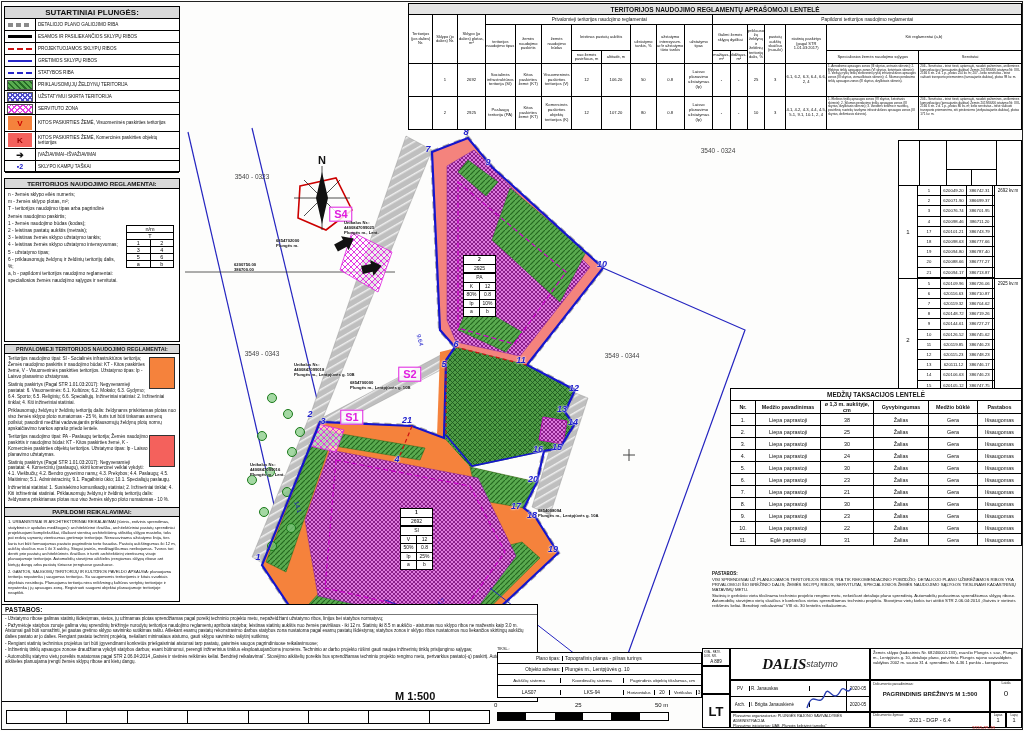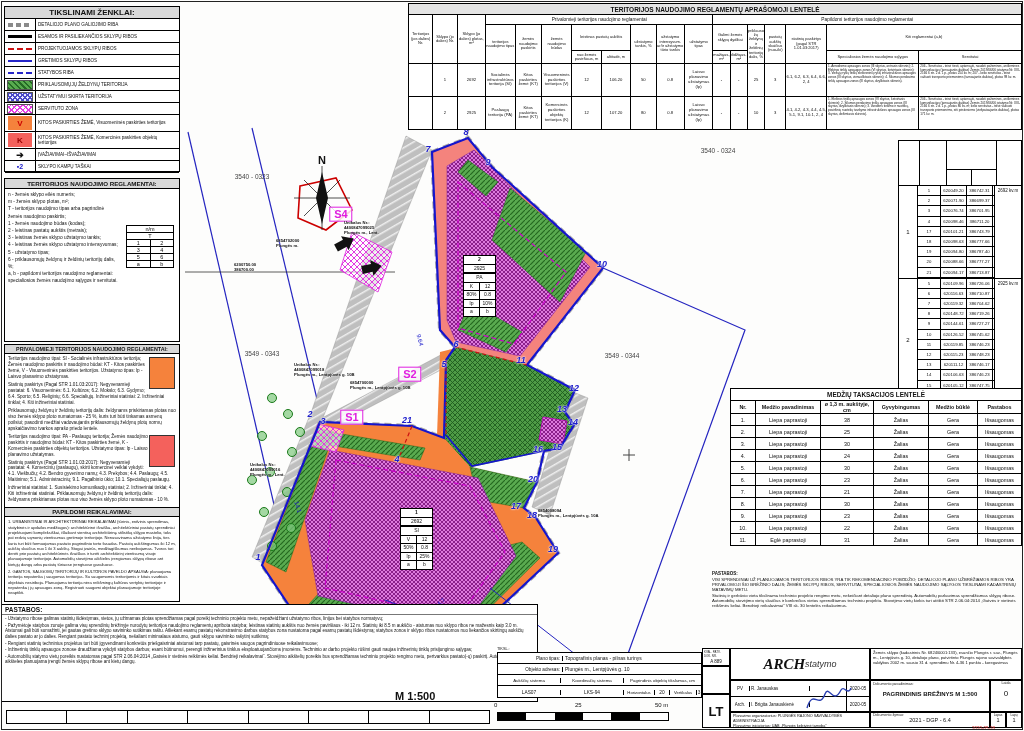--- a/index.html
+++ b/index.html
@@ -334,21 +334,21 @@
         <div>10%</div>
       </div>
     <div class="r">
         <div>a</div>
         <div>b</div>
       </div>
   </div>
 </div>
 
 <div class="panel" style="left:4px;top:6px;width:176px;height:166px;">
-  <div class="bar" style="font-size:8px">TIKSLINAMI ŽENKLAI:</div>
+  <div class="bar" style="font-size:8px">SUTARTINIAI PLUNGĖS:</div>
   <div class="lg-row">
       <div class="lg-ic">
         <div class="ln dash-gray"></div>
       </div>
       <div class="lg-tx">DETALIOJO PLANO GALIOJIMO RIBA</div>
     </div>
   <div class="lg-row">
       <div class="lg-ic">
         <div class="ln line-black"></div>
       </div>
@@ -885,21 +885,21 @@
 </div>
 
 <div class="tb-cell" style="left:702px;top:648px;width:28px;height:18px">
   <div class="lbl" style="font-size:2.9px;padding:1px">KVAL. PATV. DOK. NR.</div>
   <div style="font-size:4.5px;text-align:center">A 889</div>
 </div>
 <div class="tb-cell" style="left:702px;top:666px;width:28px;height:28px"></div>
 <div class="tb-cell" style="left:702px;top:694px;width:28px;height:34px;display:flex;align-items:center;justify-content:center;font-size:13px;font-weight:bold">LT</div>
 
 <div class="tb-cell" style="left:730px;top:648px;width:140px;height:32px;display:flex;align-items:center;justify-content:center">
-  <span style="font-size:15px;font-weight:bold;font-style:italic;font-family:'Liberation Serif',serif">ARCH</span>
+  <span style="font-size:15px;font-weight:bold;font-style:italic;font-family:'Liberation Serif',serif">DALIS</span>
   <span style="font-size:9px;font-style:italic;color:#333">statymo</span>
 </div>
 <div class="tb-cell" style="left:870px;top:648px;width:152px;height:32px;font-size:4.1px;line-height:1.25;padding:1px 2px">Žemės sklypo (kadastrinis Nr. 6824/0001:133), esančio Plungės r. sav., Plungės m., Lentpjūvės g. 10, detaliojo plano, patvirtinto Plungės rajono savivaldybės valdybos 2002 m. sausio 31 d. sprendimu Nr. 4-36 1 punktu - koregavimas</div>
 
 <div class="tb-cell" style="left:730px;top:680px;width:140px;height:32px">
   <div style="display:flex;border-bottom:1px solid #000;height:15px;align-items:center">
     <div style="width:18px;font-size:4.5px;border-right:1px solid #000;text-align:center">PV</div>
     <div style="width:58px;font-size:4.5px;border-right:1px solid #000;padding-left:1px">R. Janauskas</div>
     <div style="width:36px;border-right:1px solid #000;height:100%"></div>
     <div style="flex:1;font-size:4.5px;text-align:center">2020-05</div>

